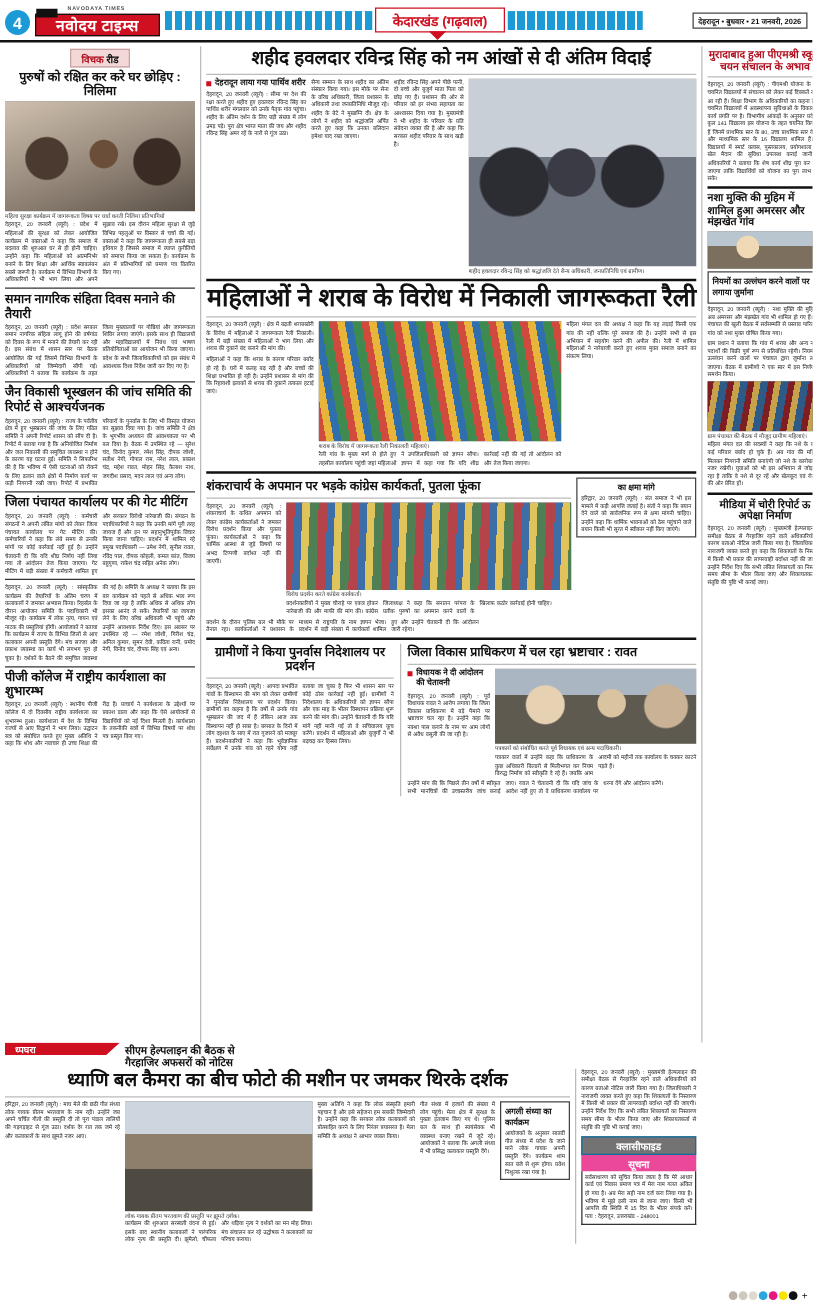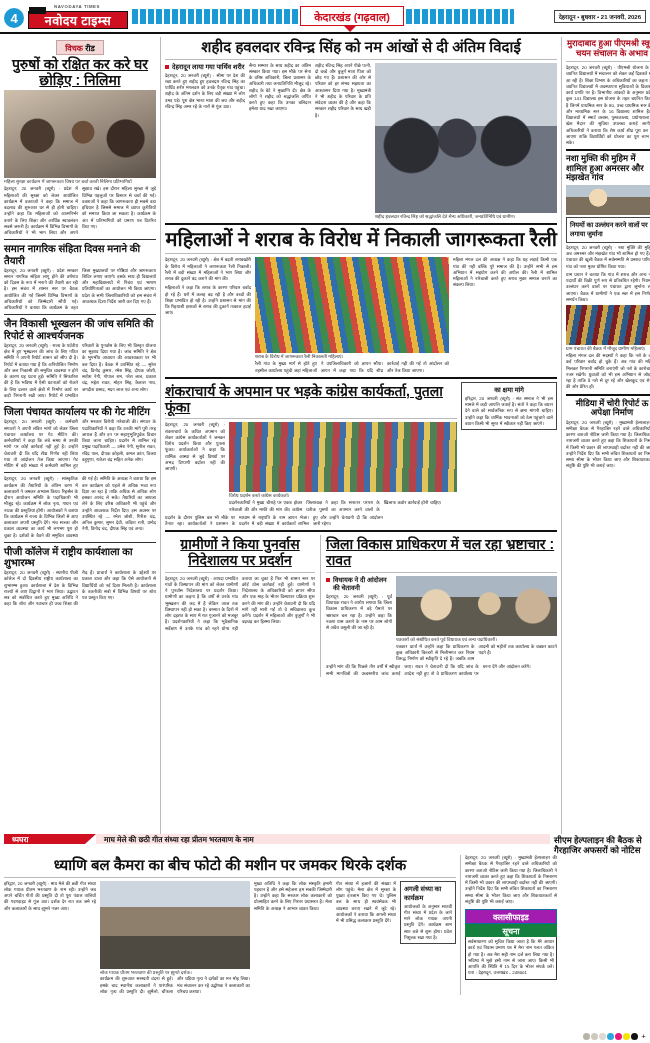--- a/index.html
+++ b/index.html
@@ -62,21 +62,21 @@
   .body-grid { position: relative; display: flex; height: 800px; padding: 3px 4px 0 4px; gap: 4px; }
   .col-left { width: 152px; flex: none; }
   .col-mid { width: 392px; flex: none; }
   .col-right { width: 92px; flex: none; }
   .vrule { width: 1px; background: #bbb; flex: none; }
 
   
   .hl { font-weight: bold; color: #111; line-height: 1.12; font-size: 11px; margin: 2px 0 2px; }
   .hl-xl { font-size: 20px; line-height: 1.1; }
   .hl-lg { font-size: 15px; line-height: 1.1; }
-  .hl-md { font-size: 14px; text-decoration: underline; }
+  .hl-md { font-size: 10px; }
   .hl-sm { font-size: 10px; }
   .hl-xs { font-size: 8.5px; }
   .cap { font-size: 4.6px; color: #333; line-height: 1.3; padding: 1px 0; }
 
   .body-txt {
     font-size: 4.4px; line-height: 1.42; color: #1a1a1a; text-align: justify;
     word-spacing: .3px;
   }
   .body-txt.c2 { column-count: 2; column-gap: 4px; }
   .body-txt.c3 { column-count: 3; column-gap: 4px; }
@@ -141,23 +141,23 @@
 
   
   .bottom-banner { position: relative; height: 21px; display: flex; align-items: flex-start; }
   .bb-red { background: #cf1020; color: #fff; font-weight: bold; font-size: 7.5px;
     padding: 0 12px 0 8px; display: flex; align-items: center;
     clip-path: polygon(0 0, 100% 0, 88% 100%, 0 100%); width: 92px; }
   .bb-pink { background: #fbe3e3; flex: 1; display: flex; align-items: center;
     padding-left: 8px; font-size: 7.5px; font-weight: bold; color: #111; }
 
   .footer-grid { display: flex; padding: 0 4px; gap: 4px; }
-  .classified-blue { background: #a21caf; color: #fff; font-weight: bold;
+  .classified-blue { background: #737373; color: #fff; font-weight: bold;
     font-size: 8px; text-align: center; padding: 1px 0; border: 1px solid #0d6fa0; }
-  .classified-red { background: #15803d; color: #fff; font-weight: bold;
+  .classified-red { background: #ec4899; color: #fff; font-weight: bold;
     font-size: 8px; text-align: center; padding: 1px 0; }
   .notice-box { border: 1px solid #333; border-top: none; padding: 2px; }
 
   .colorbar { position: absolute; right: 4px; bottom: 2px; display: flex; gap: 1px; align-items: center; }
   .colorbar i { display: block; width: 7px; height: 7px; border-radius: 50%; }
   .cb-cross { font-size: 8px; color: #111; margin-left: 2px; }
 </style>
 </head>
 <body>
 
@@ -355,21 +355,20 @@
       <div class="rule-thick"></div>
 
       <div class="hl hl-xs" style="text-align:center;">मीडिया में चोरी रिपोर्ट ऊ अपेक्षा निर्माण</div>
       <div class="body-txt" style="margin-top:2px;">देहरादून, 20 जनवरी (ब्यूरो) : मुख्यमंत्री हेल्पलाइन की समीक्षा बैठक से गैरहाजिर रहने वाले अधिकारियों को कारण बताओ नोटिस जारी किया गया है। जिलाधिकारी ने नाराजगी व्यक्त करते हुए कहा कि शिकायतों के निस्तारण में किसी भी प्रकार की लापरवाही बर्दाश्त नहीं की जाएगी। उन्होंने निर्देश दिए कि सभी लंबित शिकायतों का निस्तारण समय सीमा के भीतर किया जाए और शिकायतकर्ता से संतुष्टि की पुष्टि भी कराई जाए।</div>
     </div>
   </div>
 
   <div style="padding:0 4px;">
     <div class="bottom-banner">
       <div class="bb-red">ध्पघरा</div>
-      <div class="bb-pink">माघ मेले की छठी गीत संध्या रहा प्रीतम भरतवाण के नाम</div>
       <div style="width:96px;flex:none;display:flex;align-items:center;padding-left:4px;">
         <span class="hl hl-xs">सीएम हेल्पलाइन की बैठक से गैरहाजिर अफसरों को नोटिस</span>
       </div>
     </div>
   </div>
 
   <div class="footer-grid">
     <div style="width:452px;flex:none;">
       <div class="hl hl-lg" style="text-align:center;">ध्याणि बल कैमरा का बीच फोटो की मशीन पर जमकर थिरके दर्शक</div>
       <div class="rule-thin"></div>

